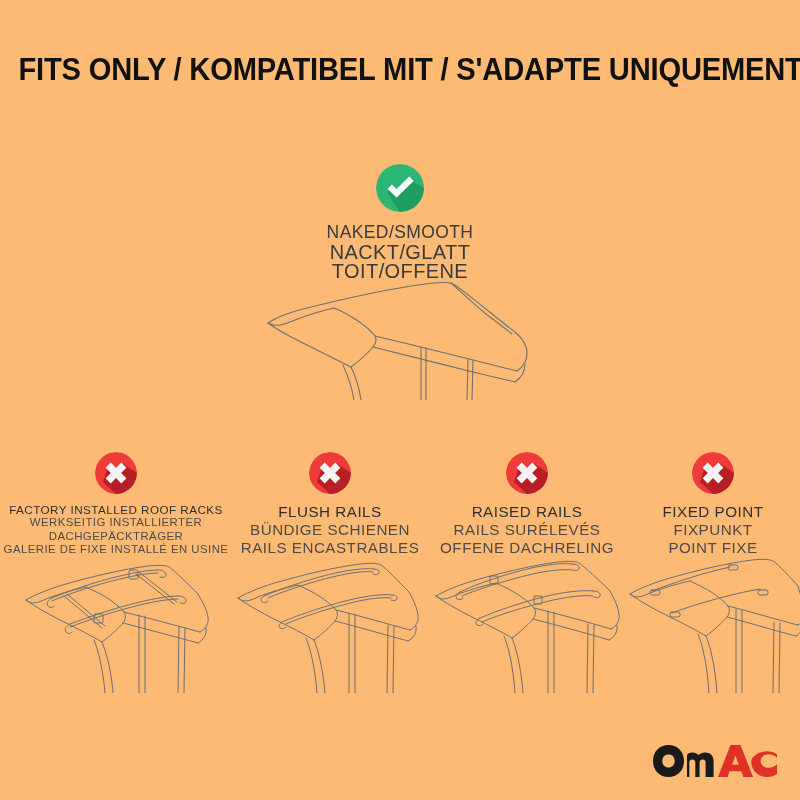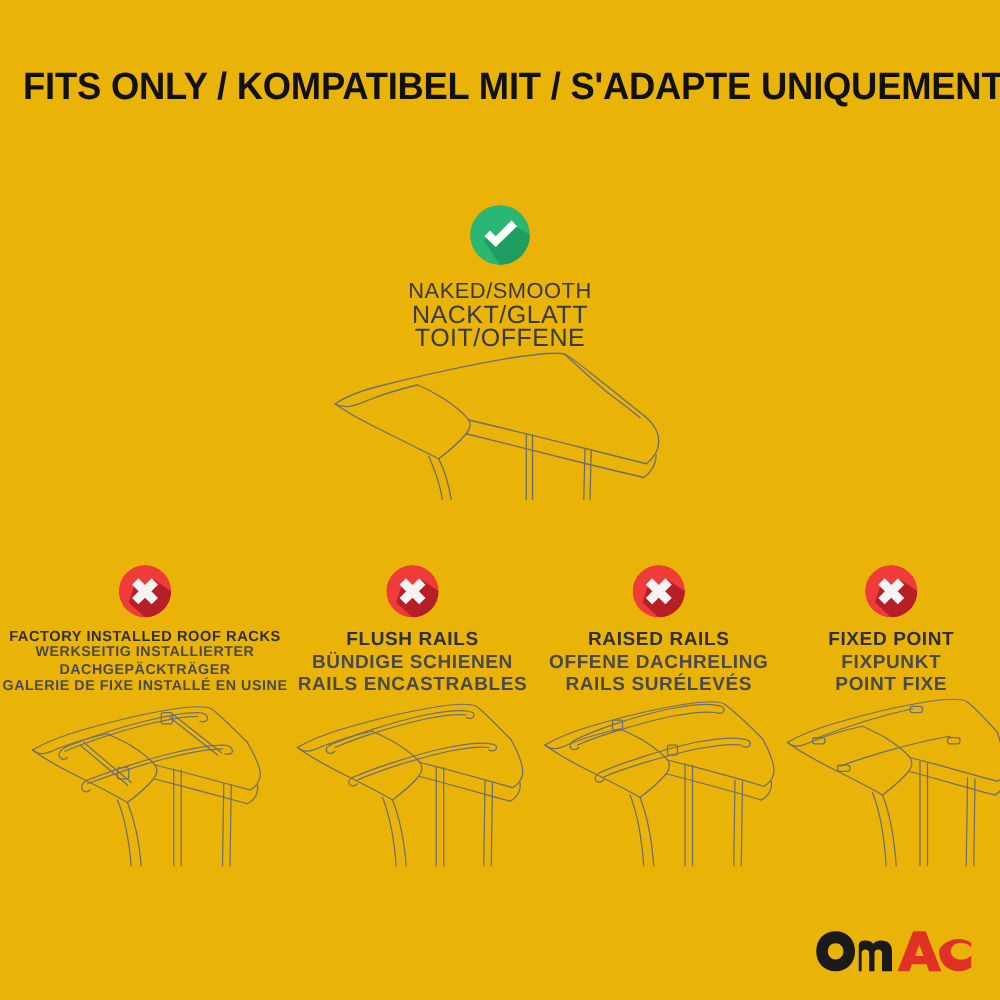--- a/index.html
+++ b/index.html
@@ -11,21 +11,21 @@
     width: 800px;
     height: 800px;
     overflow: hidden;
     font-family: "Liberation Sans", sans-serif;
     -webkit-font-smoothing: antialiased;
   }
   #page {
     position: relative;
     width: 800px;
     height: 800px;
-    background: #eab308;
+    background: #fdba74;
   }
 
   
   .title-bar {
     position: absolute;
     left: 0;
     top: 52px;
     width: 800px;
     text-align: center;
   }
@@ -97,21 +97,20 @@
     position: absolute;
     left: 0;
     top: 452px;
     width: 800px;
     display: flex;
   }
   .notfit-col {
     display: flex;
     flex-direction: column;
     align-items: center;
-    font-weight: bold;
   }
   .col-1 { width: 232px; }
   .col-2 { width: 196px; }
   .col-3 { width: 198px; }
   .col-4 { width: 174px; }
 
   .notfit-col .badge { width: 42px; height: 42px; }
   .notfit-labels {
     margin-top: 9px;
     text-align: center;
@@ -264,22 +263,22 @@
     <div class="notfit-col col-3">
       <div class="badge">
         <svg viewBox="0 0 42 42" width="42" height="42" aria-hidden="true">
           <circle cx="21" cy="21" r="21" fill="#ef3b39"></circle>
           <path d="M21 42 A21 21 0 0 0 42 21 L28.0 11.5 L21 18.6 L14.0 11.5 L8.0 30.0 Z" fill="#b51f25"></path>
           <path d="M26.3 10.6 L31.4 15.7 L26.1 21.0 L31.4 26.3 L26.3 31.4 L21 26.1 L15.7 31.4 L10.6 26.3 L15.9 21.0 L10.6 15.7 L15.7 10.6 L21 15.9 Z" fill="#f4f4f4"></path>
         </svg>
       </div>
       <div class="notfit-labels">
         <span class="line primary">RAISED RAILS</span>
+        <span class="line">RAILS SURÉLEVÉS</span>
         <span class="line">OFFENE DACHRELING</span>
-        <span class="line">RAILS SURÉLEVÉS</span>
       </div>
     </div>
 
     <div class="notfit-col col-4">
       <div class="badge">
         <svg viewBox="0 0 42 42" width="42" height="42" aria-hidden="true">
           <circle cx="21" cy="21" r="21" fill="#ef3b39"></circle>
           <path d="M21 42 A21 21 0 0 0 42 21 L28.0 11.5 L21 18.6 L14.0 11.5 L8.0 30.0 Z" fill="#b51f25"></path>
           <path d="M26.3 10.6 L31.4 15.7 L26.1 21.0 L31.4 26.3 L26.3 31.4 L21 26.1 L15.7 31.4 L10.6 26.3 L15.9 21.0 L10.6 15.7 L15.7 10.6 L21 15.9 Z" fill="#f4f4f4"></path>
         </svg>

